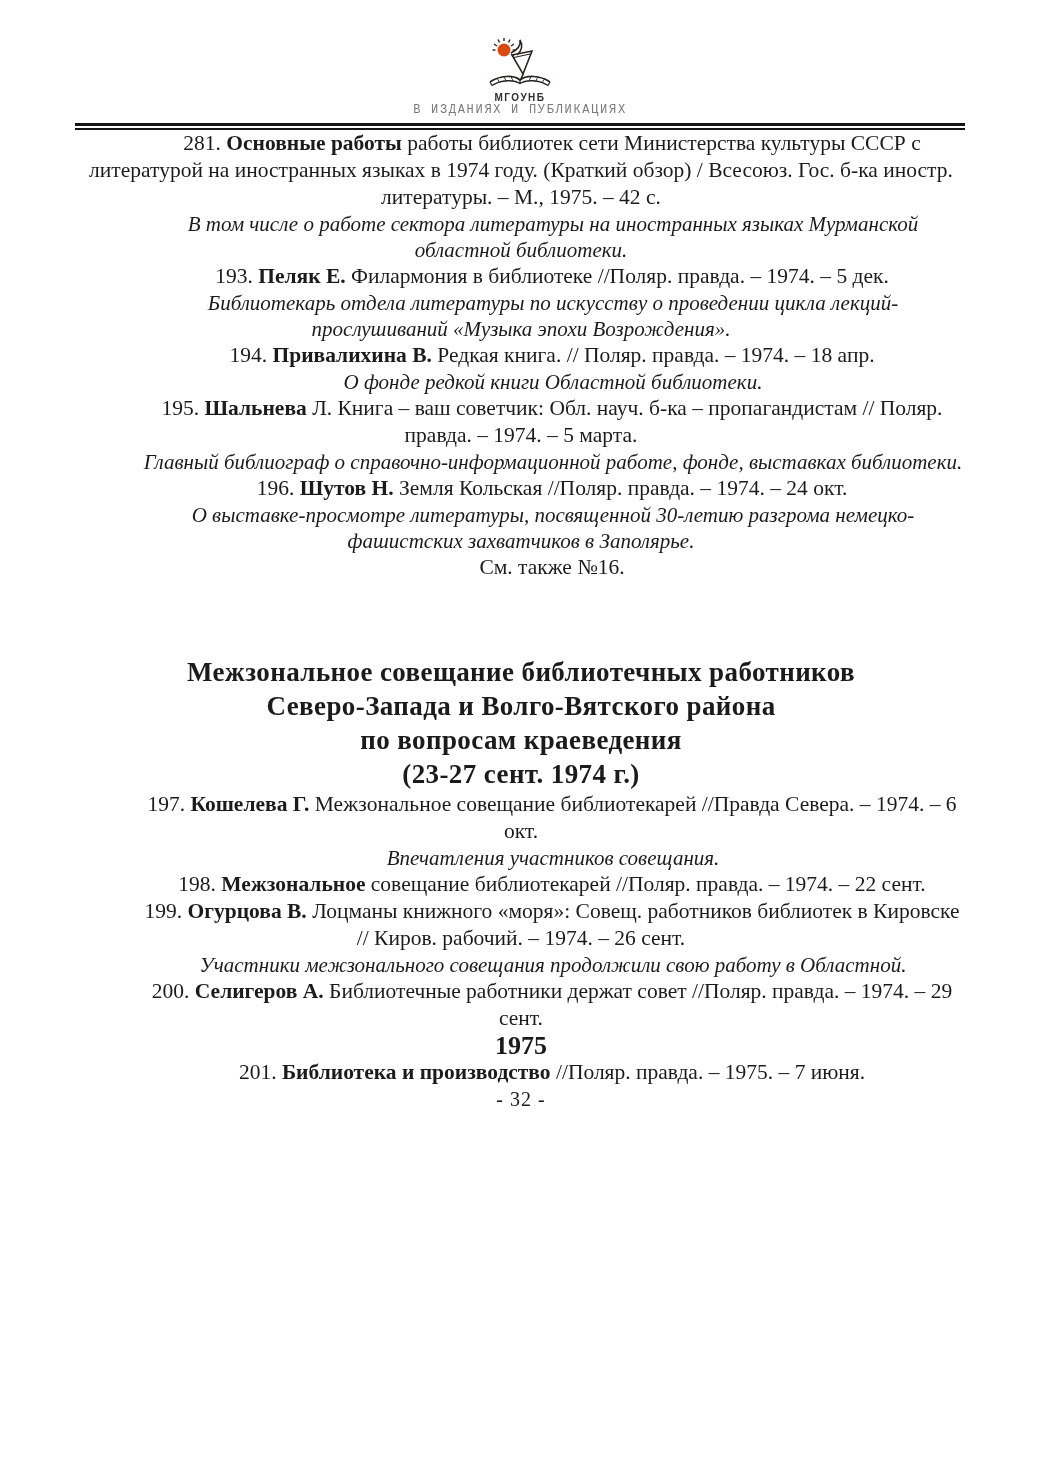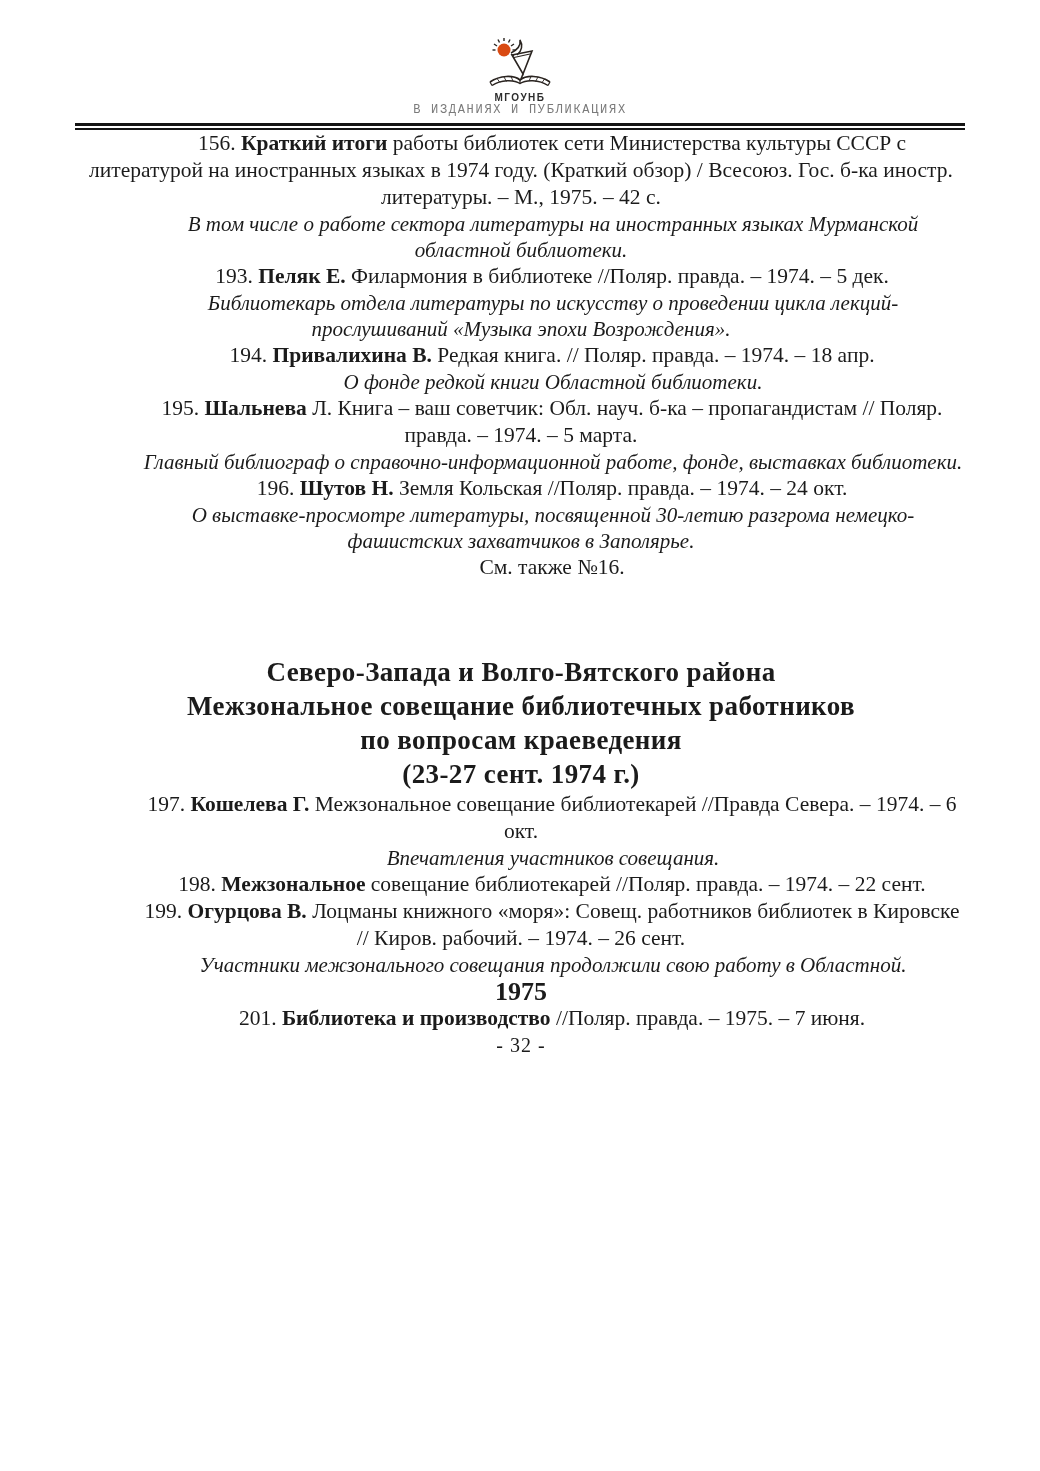--- a/index.html
+++ b/index.html
@@ -92,52 +92,53 @@
       </g>
     </svg>
     <div class="org-abbr">МГОУНБ</div>
     <div class="org-subtitle">В ИЗДАНИЯХ И ПУБЛИКАЦИЯХ</div>
   </div>
 
   <div class="rule"></div>
 
   <div class="content">
 
-    <p class="entry entry-first"><span>156.</span> <span class="lead">Краткий итоги</span> <span>работы библиотек сети Министерства культуры СССР с литературой на иностранных языках в 1974 году. (Краткий обзор) / Всесоюз. Гос. б-ка иностр. литературы. – М., 1975. – 42 с.</span></p>
+    <p class="entry entry-first"><span>281.</span> <span class="lead">Основные работы</span> <span>работы библиотек сети Министерства культуры СССР с литературой на иностранных языках в 1974 году. (Краткий обзор) / Всесоюз. Гос. б-ка иностр. литературы. – М., 1975. – 42 с.</span></p>
     <p class="annot">В том числе о работе сектора литературы на иностранных языках Мурманской областной библиотеки.</p>
 
     <p class="entry"><span>193.</span> <span class="lead">Пеляк Е.</span> <span>Филармония в библиотеке //Поляр. правда. – 1974. – 5 дек.</span></p>
     <p class="annot">Библиотекарь отдела литературы по искусству о проведении цикла лекций-прослушиваний «Музыка эпохи Возрождения».</p>
 
     <p class="entry"><span>194.</span> <span class="lead">Привалихина В.</span> <span>Редкая книга. // Поляр. правда. – 1974. – 18 апр.</span></p>
     <p class="annot">О фонде редкой книги Областной библиотеки.</p>
 
     <p class="entry"><span>195.</span> <span class="lead">Шальнева</span> <span>Л. Книга – ваш советчик: Обл. науч. б-ка – пропагандистам // Поляр. правда. – 1974. – 5 марта.</span></p>
     <p class="annot">Главный библиограф о справочно-информационной работе, фонде, выставках библиотеки.</p>
 
     <p class="entry"><span>196.</span> <span class="lead">Шутов Н.</span> <span>Земля Кольская //Поляр. правда. – 1974. – 24 окт.</span></p>
     <p class="annot">О выставке-просмотре литературы, посвященной 30-летию разгрома немецко-фашистских захватчиков в Заполярье.</p>
 
     <p class="see-also">См. также №16.</p>
 
     <div class="section-heading">
+      <div>Межзональное совещание библиотечных работников</div>
       <div>Северо-Запада и Волго-Вятского района</div>
-      <div>Межзональное совещание библиотечных работников</div>
       <div>по вопросам краеведения</div>
       <div>(23-27 сент. 1974 г.)</div>
     </div>
 
     <p class="entry entry-after-heading"><span>197.</span> <span class="lead">Кошелева Г.</span> <span>Межзональное совещание библиотекарей //Правда Севера. – 1974. – 6 окт.</span></p>
     <p class="annot">Впечатления участников совещания.</p>
 
     <p class="entry"><span>198.</span> <span class="lead">Межзональное</span> <span>совещание библиотекарей //Поляр. правда. – 1974. – 22 сент.</span></p>
 
     <p class="entry"><span>199.</span> <span class="lead">Огурцова В.</span> <span>Лоцманы книжного «моря»: Совещ. работников библиотек в Кировске // Киров. рабочий. – 1974. – 26 сент.</span></p>
     <p class="annot">Участники межзонального совещания продолжили свою работу в Областной.</p>
 
+    <p class="entry"><span>200.</span> <span class="lead">Селигеров А.</span> <span>Библиотечные работники держат совет //Поляр. правда. – 1974. – 29 сент.</span></p>
 
     <p class="year-heading">1975</p>
 
     <p class="entry entry-after-year"><span>201.</span> <span class="lead">Библиотека и производство</span> <span>//Поляр. правда. – 1975. – 7 июня.</span></p>
 
     <p class="page-number">- 32 -</p>
 
   </div>
 </div>
 

